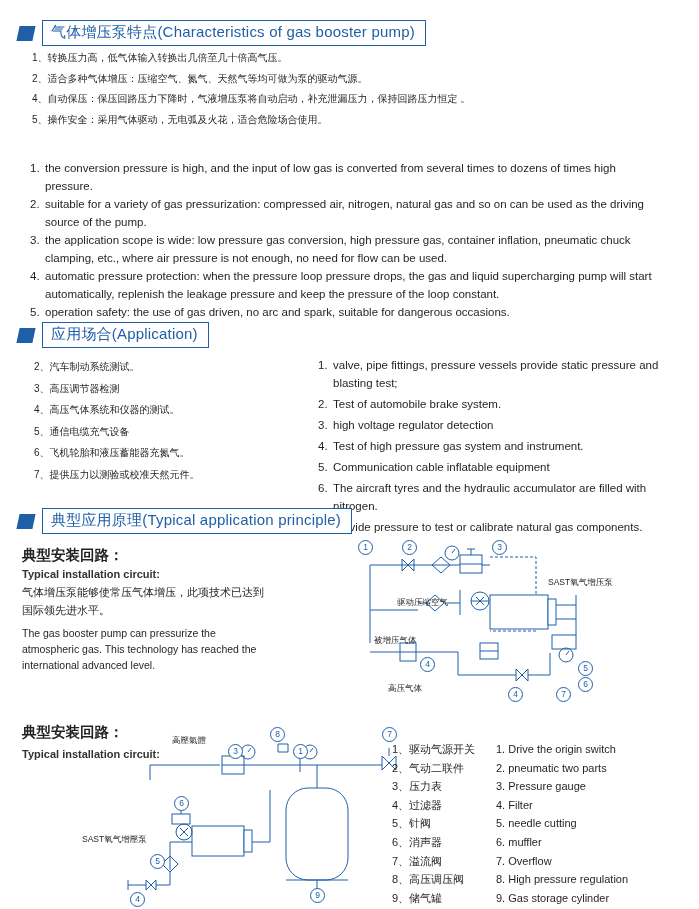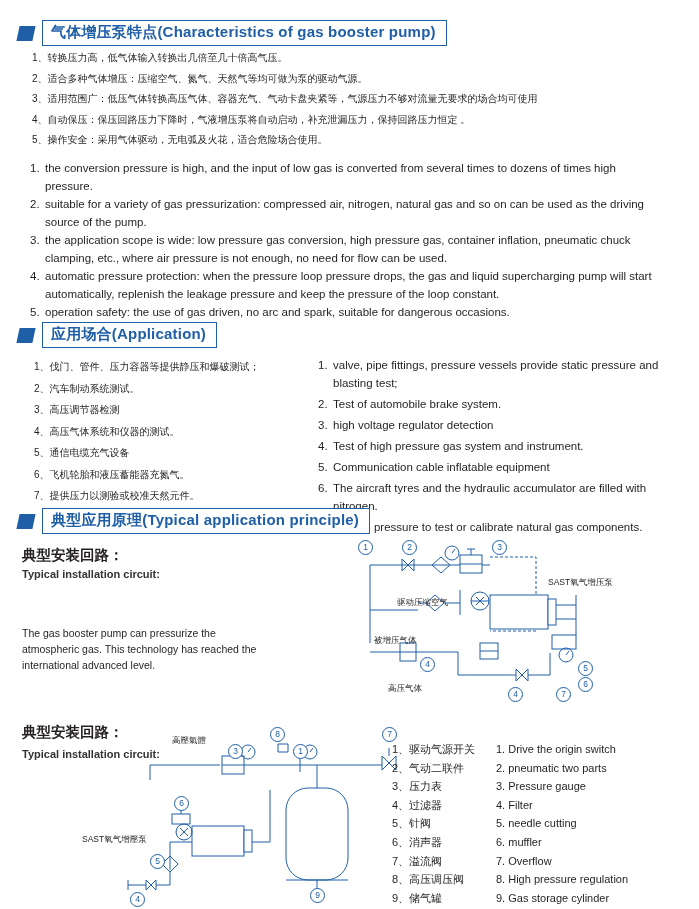--- a/index.html
+++ b/index.html
@@ -35,21 +35,21 @@
     margin-right: 8px;
     flex: 0 0 auto;
   }
   .head-box {
     border: 1px solid #1f5fa8;
     padding: 2px 10px 3px 8px;
     background: #fff;
   }
   .head-text {
     color: #1f5fa8;
-    font-weight: bold;
+    font-weight: normal;
     font-size: 15px;
     white-space: nowrap;
     letter-spacing: .2px;
     margin-top: 32px;
   }
 
   
   .cn-list {
     position: absolute;
     font-size: 10px;
@@ -146,21 +146,20 @@
   <div class="section-head" style="left:18px; top:20px;">
     <div class="head-mark"></div>
     <div class="head-box">
       <span class="head-text">气体增压泵特点(Characteristics of gas booster pump)</span>
     </div>
   </div>
 
   <div class="cn-list" style="left:32px; top:48px;">
     <div>1、转换压力高，低气体输入转换出几倍至几十倍高气压。</div>
     <div>2、适合多种气体增压：压缩空气、氮气、天然气等均可做为泵的驱动气源。</div>
-    <div>3、适用范围广：低压气体转换高压气体、容器充气、气动卡盘夹紧等，气源压力不够对流量无要求的场合均可使用</div>
     <div>4、自动保压：保压回路压力下降时，气液增压泵将自动启动，补充泄漏压力，保持回路压力恒定 。</div>
     <div>5、操作安全：采用气体驱动，无电弧及火花，适合危险场合使用。</div>
   </div>
 
   <div class="en-list" style="left:30px; top:160px; width:630px;">
     <div class="en-item">
       <span class="en-num">1.</span>
       <span class="en-txt">the conversion pressure is high, and the input of low gas is converted from several times to dozens of times high pressure.</span>
     </div>
     <div class="en-item">
@@ -182,21 +181,20 @@
   </div>
 
   <div class="section-head" style="left:18px; top:322px;">
     <div class="head-mark"></div>
     <div class="head-box">
       <span class="head-text">应用场合(Application)</span>
     </div>
   </div>
 
   <div class="cn-list app-cn" style="left:34px; top:356px; line-height:21.5px;">
-    <div>1、伐门、管件、压力容器等提供静压和爆破测试；</div>
     <div>2、汽车制动系统测试。</div>
     <div>3、高压调节器检测</div>
     <div>4、高压气体系统和仪器的测试。</div>
     <div>5、通信电缆充气设备</div>
     <div>6、飞机轮胎和液压蓄能器充氮气。</div>
     <div>7、提供压力以测验或校准天然元件。</div>
   </div>
 
   <div class="en-list" style="left:318px; top:356px; width:350px; line-height:18px;">
     <div class="en-item">
@@ -231,20 +229,21 @@
 
   <div class="section-head" style="left:18px; top:508px;">
     <div class="head-mark"></div>
     <div class="head-box">
       <span class="head-text">典型应用原理(Typical application principle)</span>
     </div>
   </div>
 
   <div class="blk-title" style="left:22px; top:546px;">典型安装回路：</div>
   <div class="blk-sub" style="left:22px; top:568px;">Typical installation circuit:</div>
+  <div class="blk-cn" style="left:22px; top:583px;">气体增压泵能够使常压气体增压，此项技术已达到国际领先进水平。</div>
   <div class="blk-en" style="left:22px; top:625px;">The gas booster pump can pressurize the atmospheric gas. This technology has reached the international advanced level.</div>
 
   <div class="diagram" style="left:340px; top:535px; width:300px; height:170px;">
     <svg width="300" height="170" viewBox="0 0 300 170">
       <g stroke="#1f5fa8" stroke-width="1" fill="none">
 
         <path d="M30 30 L120 30"></path>
         <path d="M30 30 L30 38"></path>
 
         <rect x="58" y="24" width="0" height="0"></rect>

